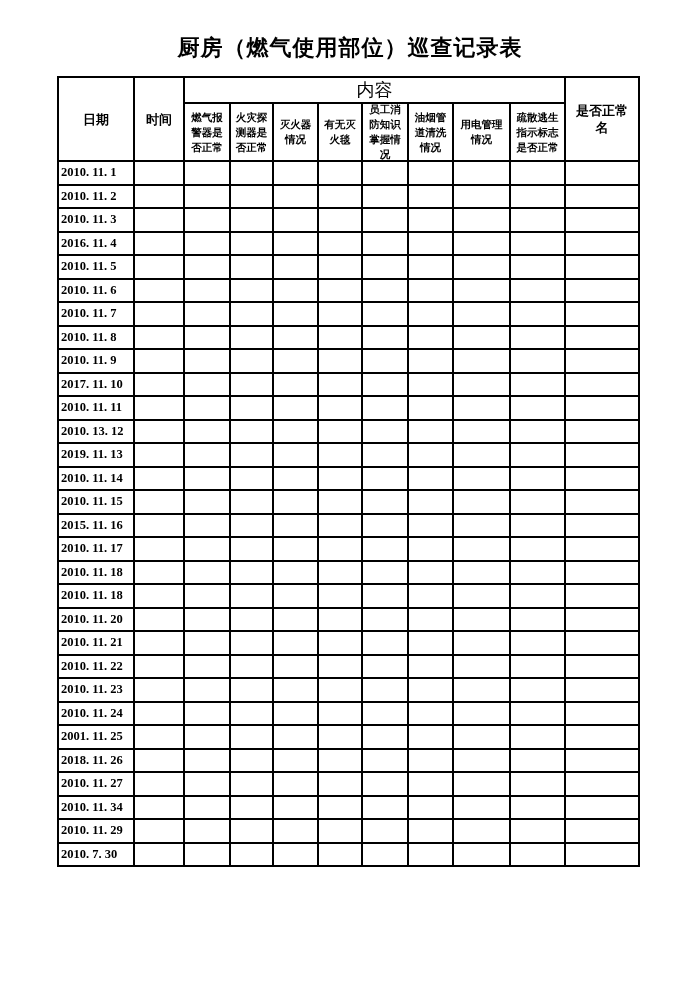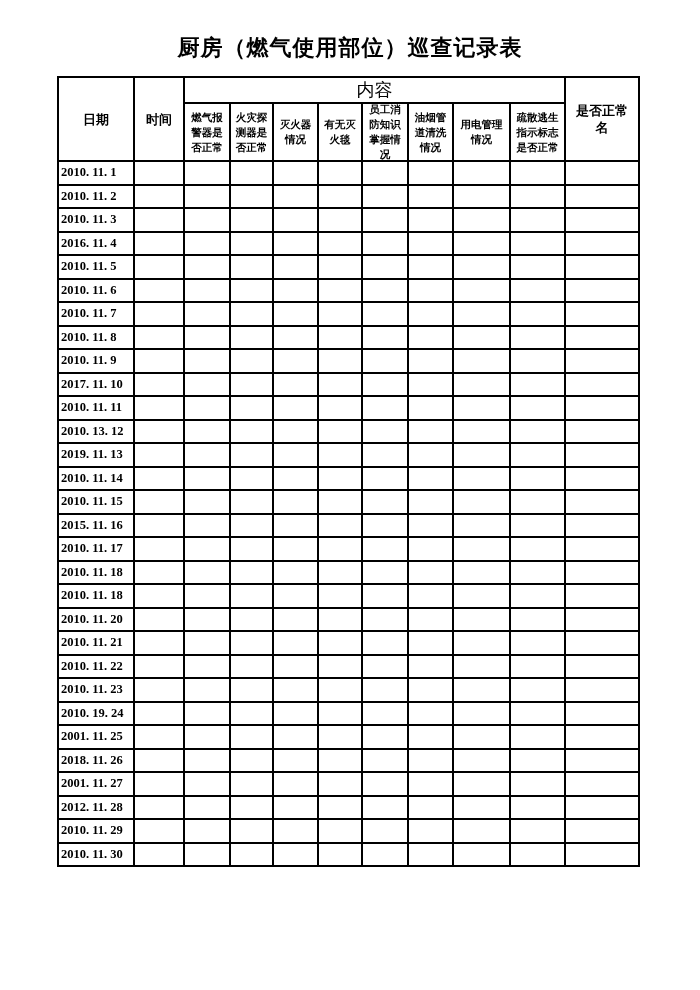--- a/index.html
+++ b/index.html
@@ -442,21 +442,21 @@
           <td></td>
           <td></td>
           <td></td>
           <td></td>
           <td></td>
           <td></td>
           <td></td>
           <td></td>
         </tr>
         <tr>
-          <td class="date-cell">2010. 19. 24</td>
+          <td class="date-cell">2010. 11. 24</td>
           <td></td>
           <td></td>
           <td></td>
           <td></td>
           <td></td>
           <td></td>
           <td></td>
           <td></td>
           <td></td>
           <td></td>
@@ -481,34 +481,34 @@
           <td></td>
           <td></td>
           <td></td>
           <td></td>
           <td></td>
           <td></td>
           <td></td>
           <td></td>
         </tr>
         <tr>
-          <td class="date-cell">2001. 11. 27</td>
-          <td></td>
-          <td></td>
-          <td></td>
-          <td></td>
-          <td></td>
-          <td></td>
-          <td></td>
-          <td></td>
-          <td></td>
-          <td></td>
-        </tr>
-        <tr>
-          <td class="date-cell">2012. 11. 28</td>
+          <td class="date-cell">2010. 11. 27</td>
+          <td></td>
+          <td></td>
+          <td></td>
+          <td></td>
+          <td></td>
+          <td></td>
+          <td></td>
+          <td></td>
+          <td></td>
+          <td></td>
+        </tr>
+        <tr>
+          <td class="date-cell">2010. 11. 34</td>
           <td></td>
           <td></td>
           <td></td>
           <td></td>
           <td></td>
           <td></td>
           <td></td>
           <td></td>
           <td></td>
           <td></td>
@@ -520,21 +520,21 @@
           <td></td>
           <td></td>
           <td></td>
           <td></td>
           <td></td>
           <td></td>
           <td></td>
           <td></td>
         </tr>
         <tr>
-          <td class="date-cell">2010. 11. 30</td>
+          <td class="date-cell">2010. 7. 30</td>
           <td></td>
           <td></td>
           <td></td>
           <td></td>
           <td></td>
           <td></td>
           <td></td>
           <td></td>
           <td></td>
           <td></td>

